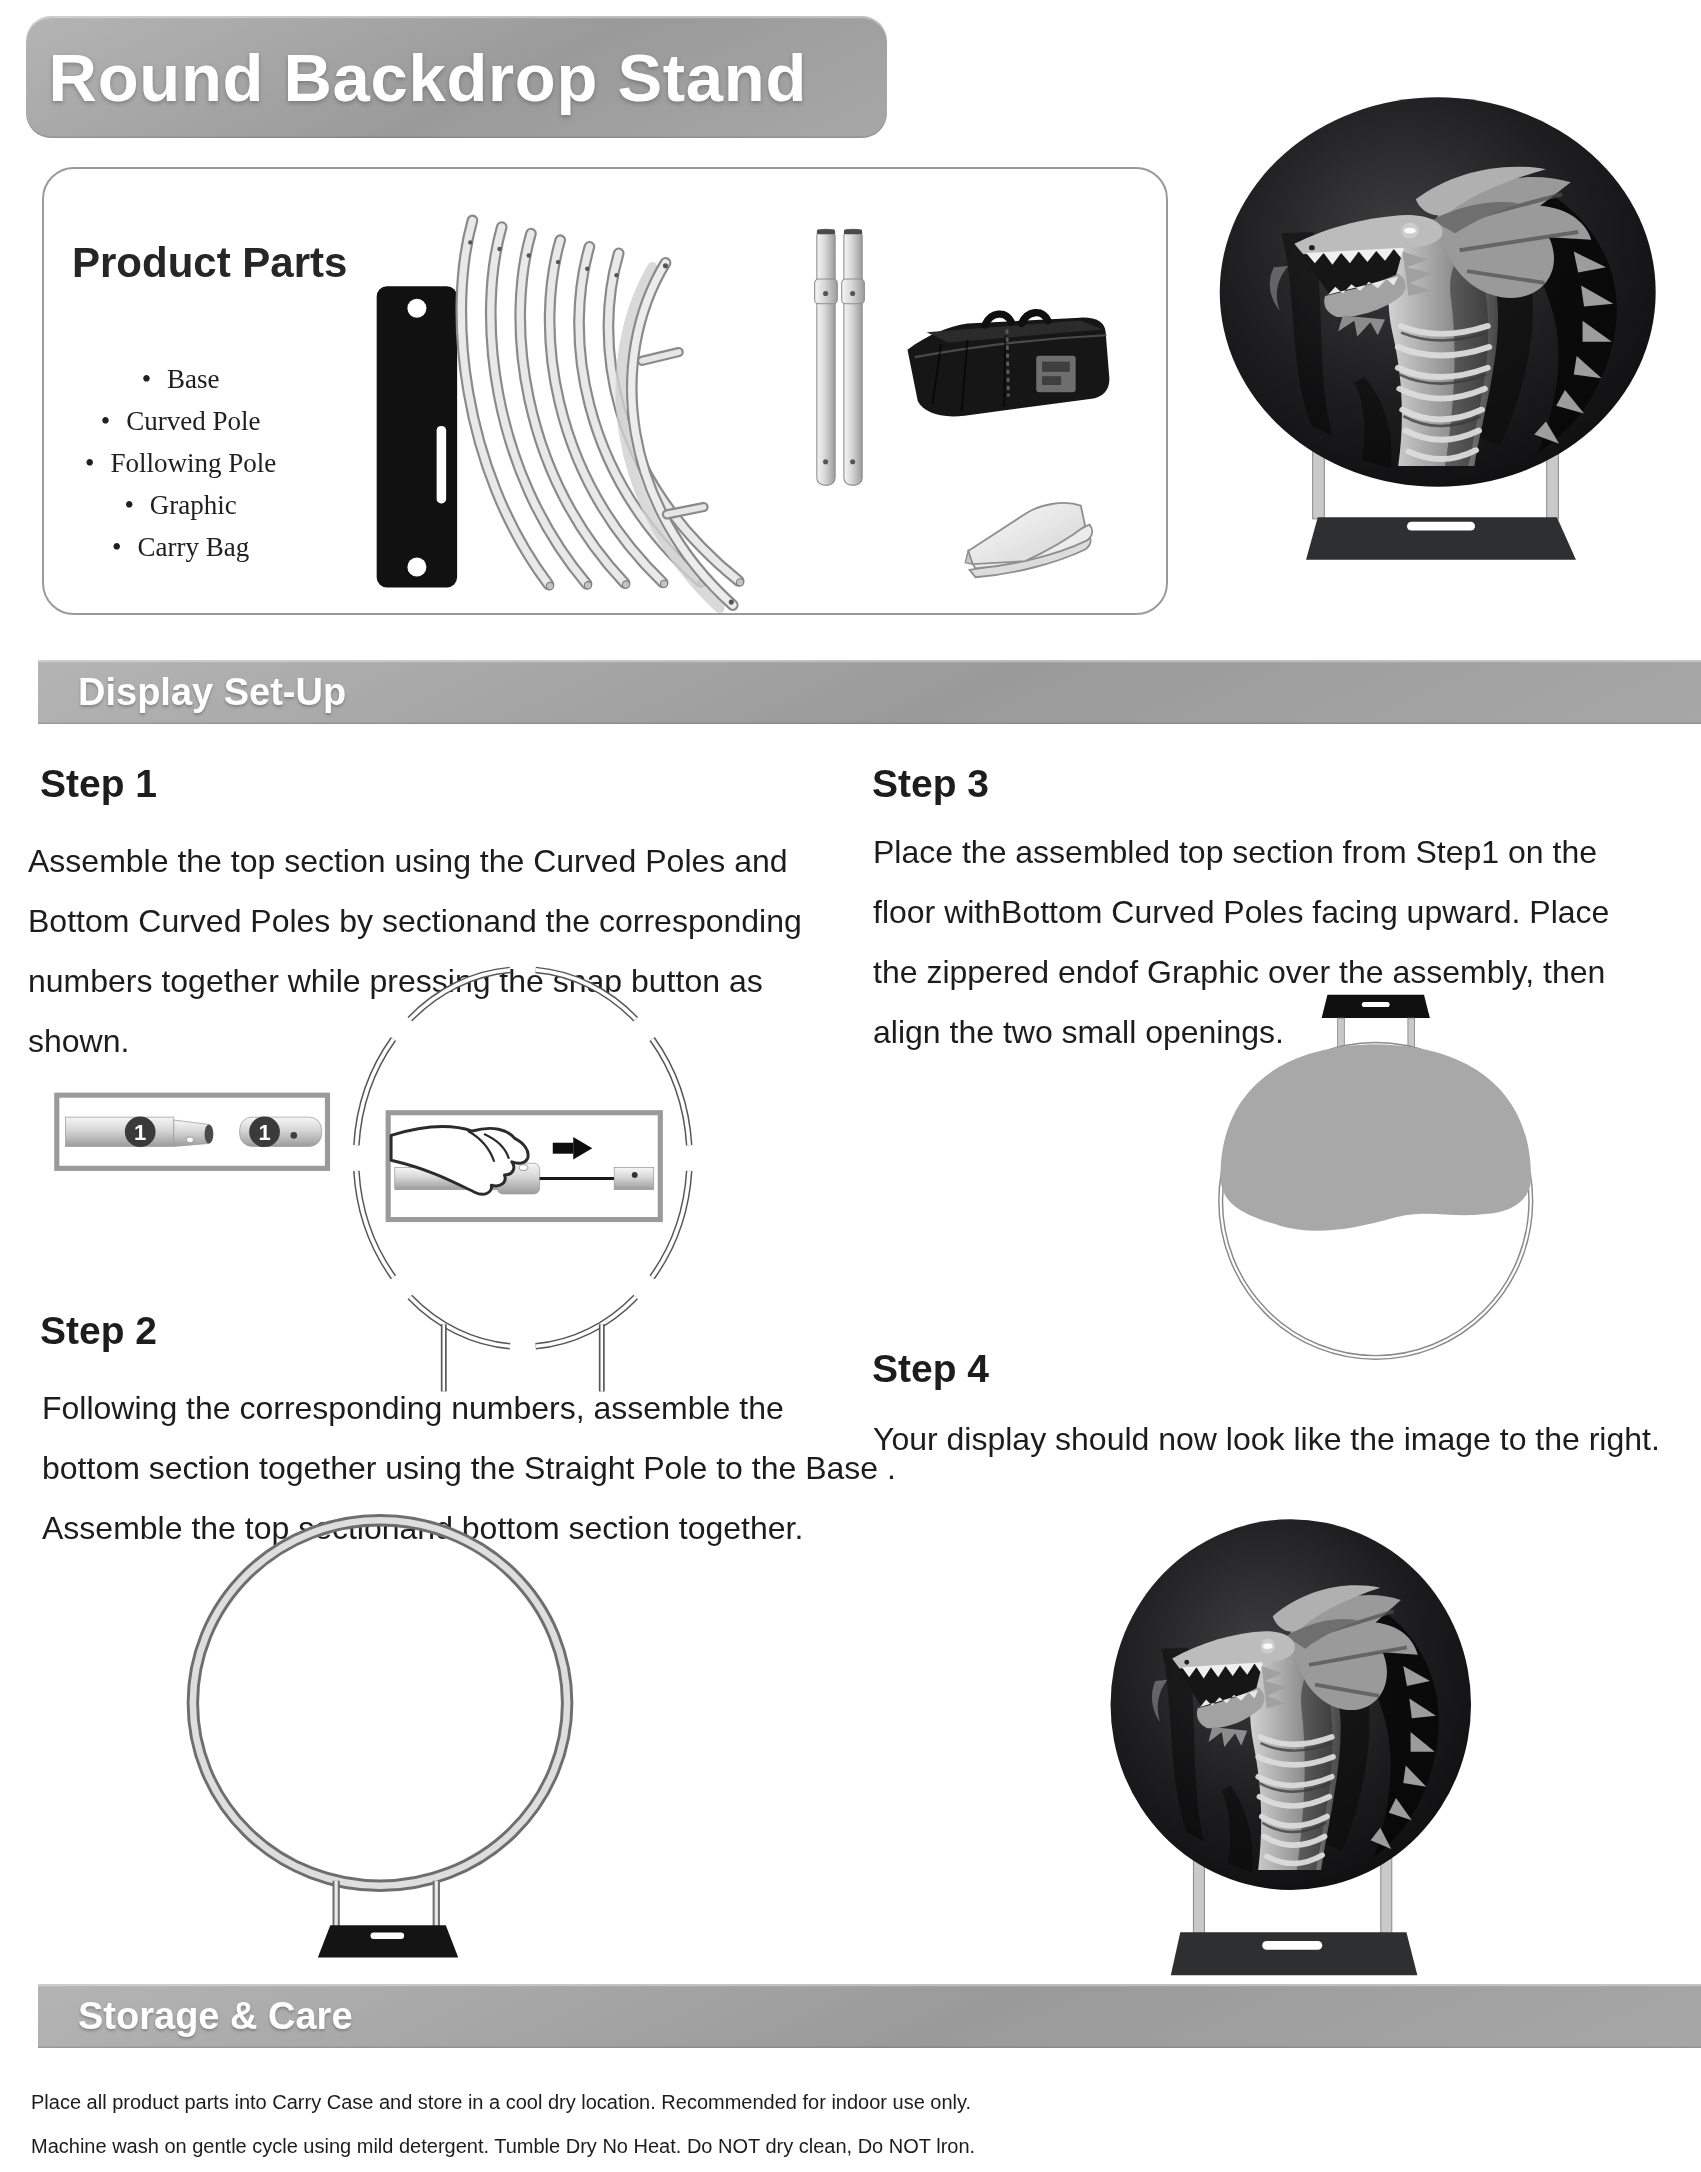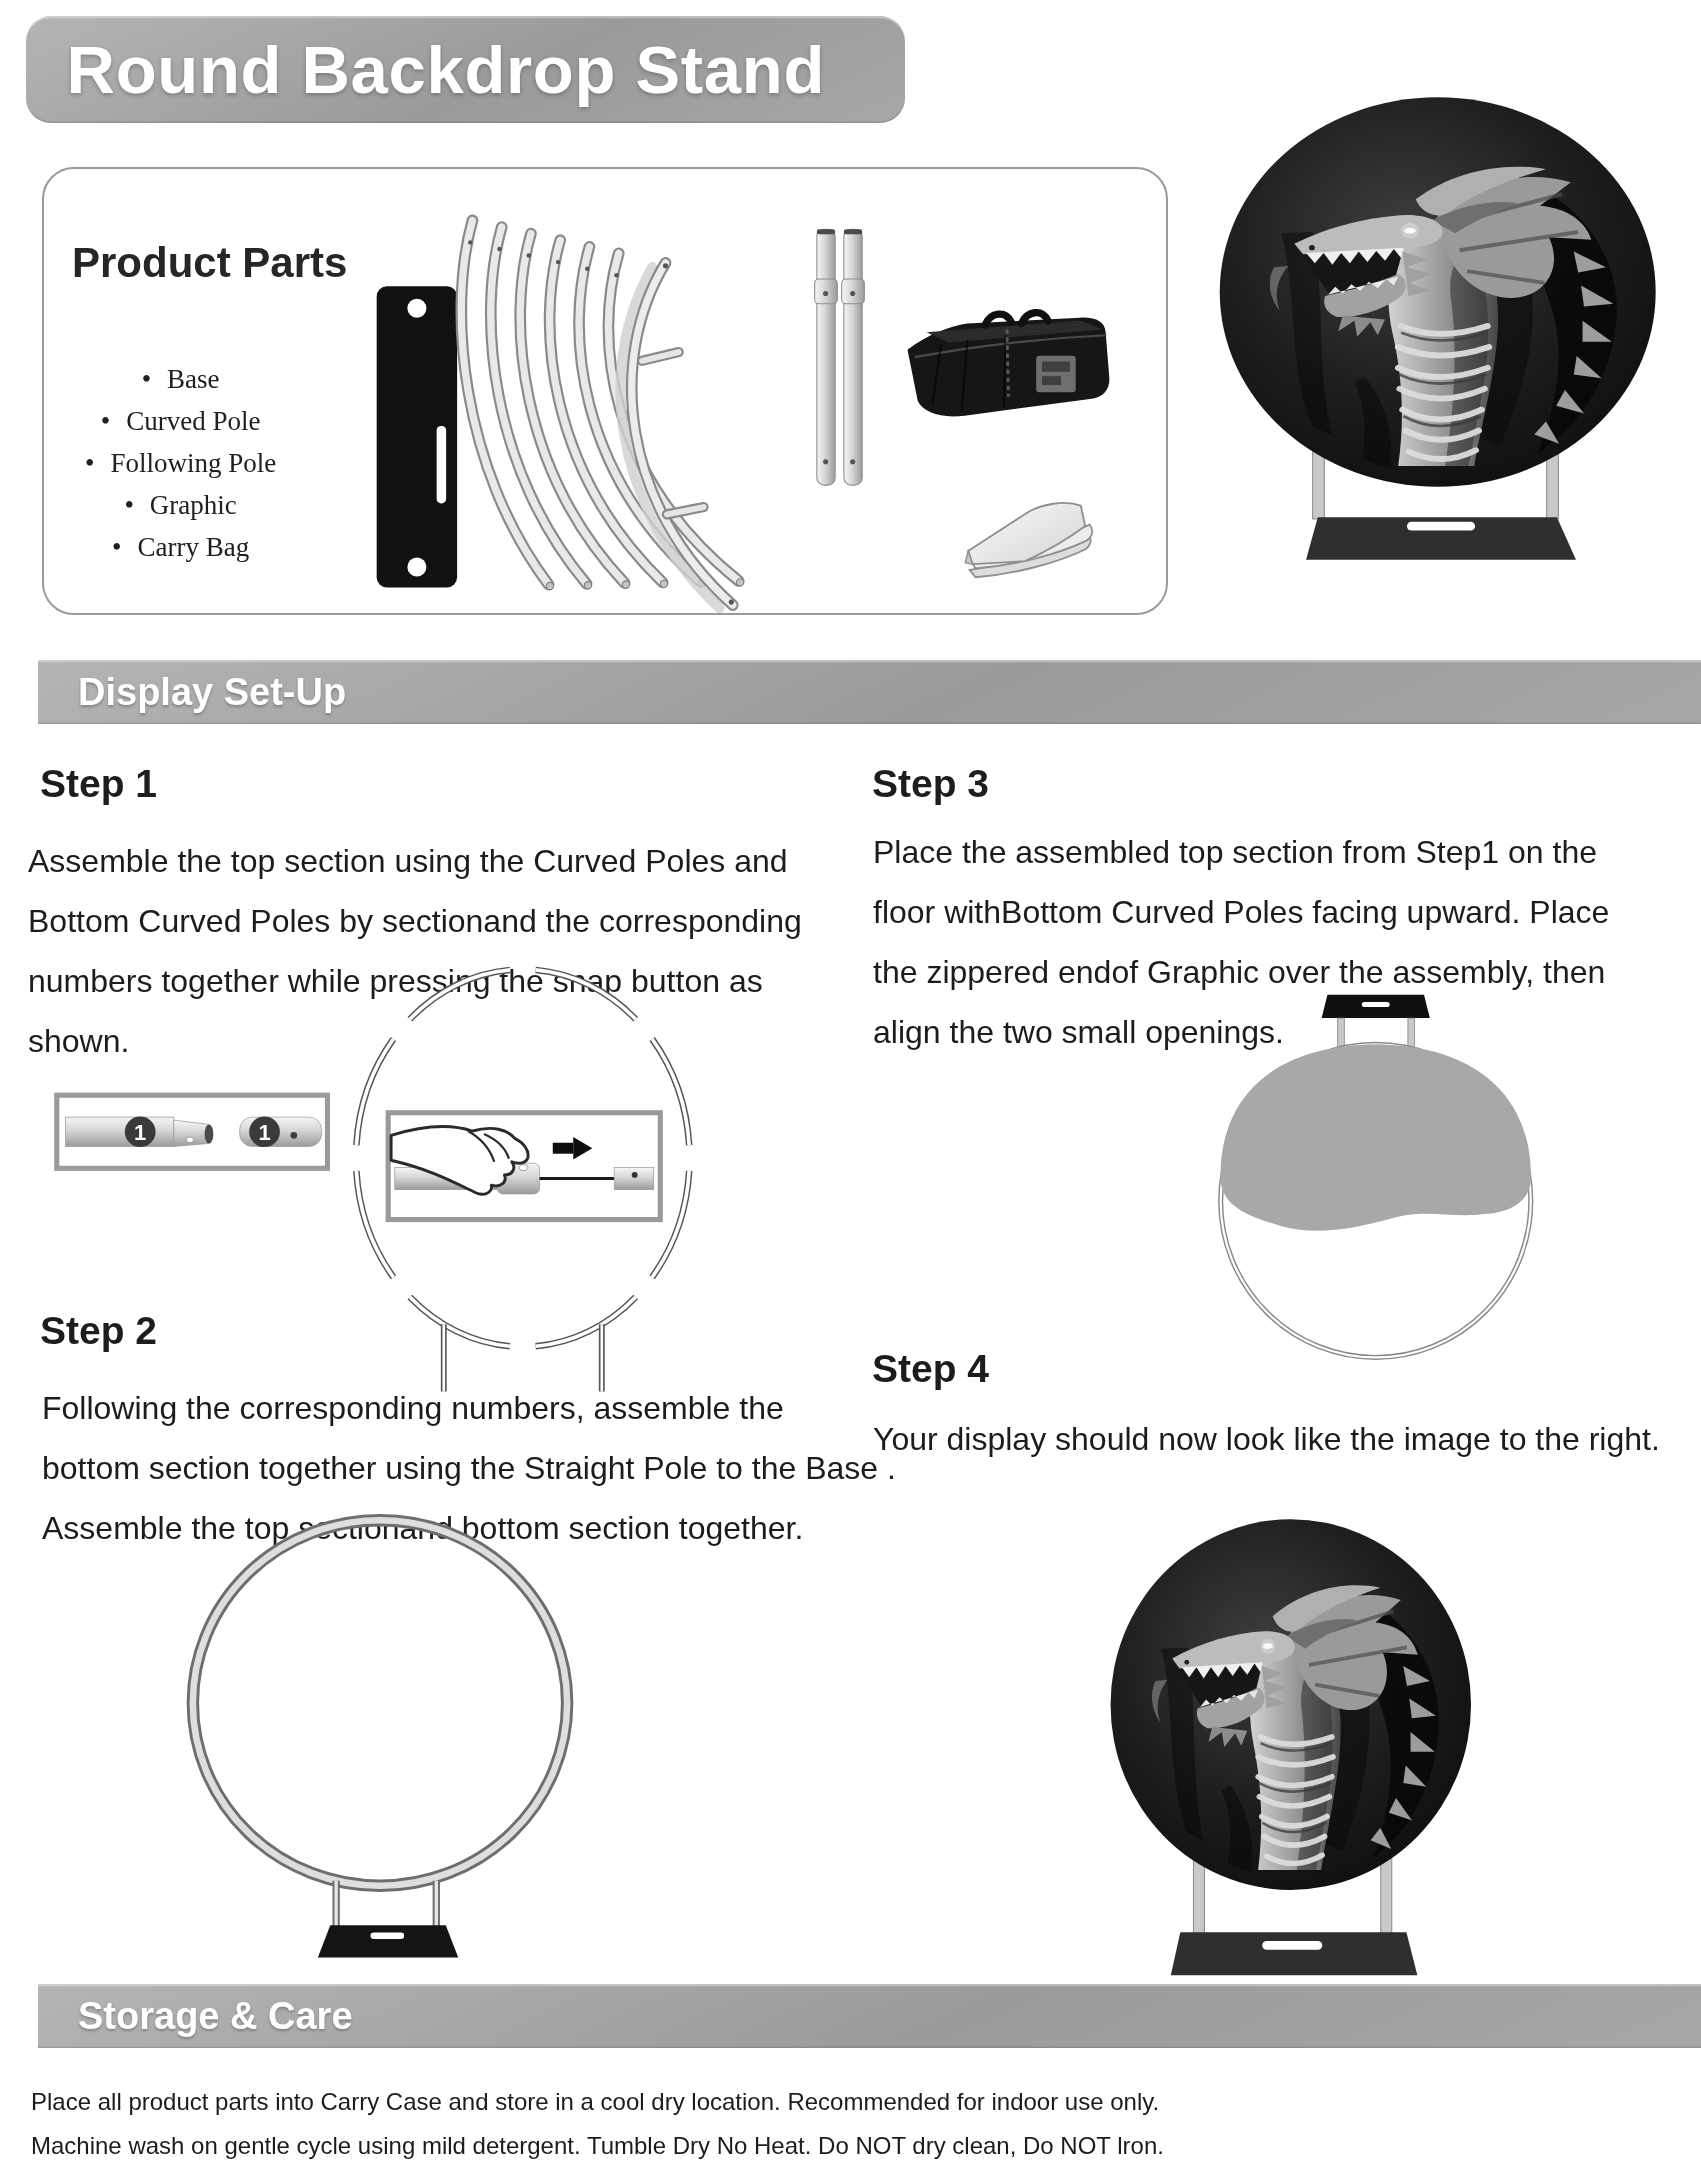--- a/index.html
+++ b/index.html
@@ -7,40 +7,40 @@
     position:relative;width:1701px;height:2172px;background:#fff;overflow:hidden;
     font-family:"Liberation Sans",sans-serif;color:#1c1c1c;
   }
   .abs{position:absolute;}
   
   .banner{
     position:absolute;display:flex;align-items:center;color:#ffffff;font-weight:bold;
     background:linear-gradient(155deg,#b4b4b4 0%,#9a9a9a 55%,#a7a7a7 100%);
     box-shadow:inset 0 2.2px 0 rgba(255,255,255,.35), inset 0 -1.5px 0 rgba(0,0,0,.12);
   }
-  .title-banner{left:25.6px;top:16px;width:838px;height:107px;border-radius:25px;
-    font-size:67px;padding-left:41px;letter-spacing:0.7px;text-shadow:0 2.2px 4.4px rgba(0,0,0,.25);}
+  .title-banner{left:25.6px;top:16px;width:838px;height:122px;border-radius:25px;
+    font-size:67px;padding-left:23px;letter-spacing:0.7px;text-shadow:0 2.2px 4.4px rgba(0,0,0,.25);}
   .section-banner{left:38px;width:1628px;height:64px;font-size:38px;padding-left:40px;
     text-shadow:0 1.5px 2.9px rgba(0,0,0,.25);}
   .display-banner{top:660px;}
   .storage-banner{top:1984px;}
   
   .parts-box{
     position:absolute;left:42px;top:167px;width:1126px;height:448px;background:#fff;
     border:2.9px solid #9a9a9a;border-radius:32px;box-sizing:border-box;text-align:center;
   }
   .parts-heading{position:absolute;left:28px;top:70px;font-size:42px;font-weight:bold;color:#262626;margin:0;}
   .parts-list{position:absolute;left:41px;top:189px;margin:0;padding:0;list-style:none;
     font-size:27px;line-height:42px;color:#202020;font-family:Liberation Serif, serif;}
   .parts-list li::before{content:"•";margin-right:16px;font-size:27px;}
   .parts-illus{position:absolute;left:0;top:0;width:1126px;height:448px;}
   
   .step-h{position:absolute;font-size:39px;font-weight:bold;color:#1d1d1d;margin:0;}
   .para{position:absolute;font-size:32px;line-height:60px;color:#1c1c1c;white-space:nowrap;}
-  .storage-text{position:absolute;left:31px;top:2080px;font-size:24px;line-height:44px;white-space:nowrap;}
+  .storage-text{position:absolute;left:31px;top:2080px;font-size:20px;line-height:44px;white-space:nowrap;}
   svg{display:block;}
 </style>
 </head>
 <body>
 
 <div class="page">
 
   <svg width="0" height="0" style="position:absolute" aria-hidden="true">
     <defs>
       <radialGradient id="dbg" cx="42%" cy="36%" r="78%">

